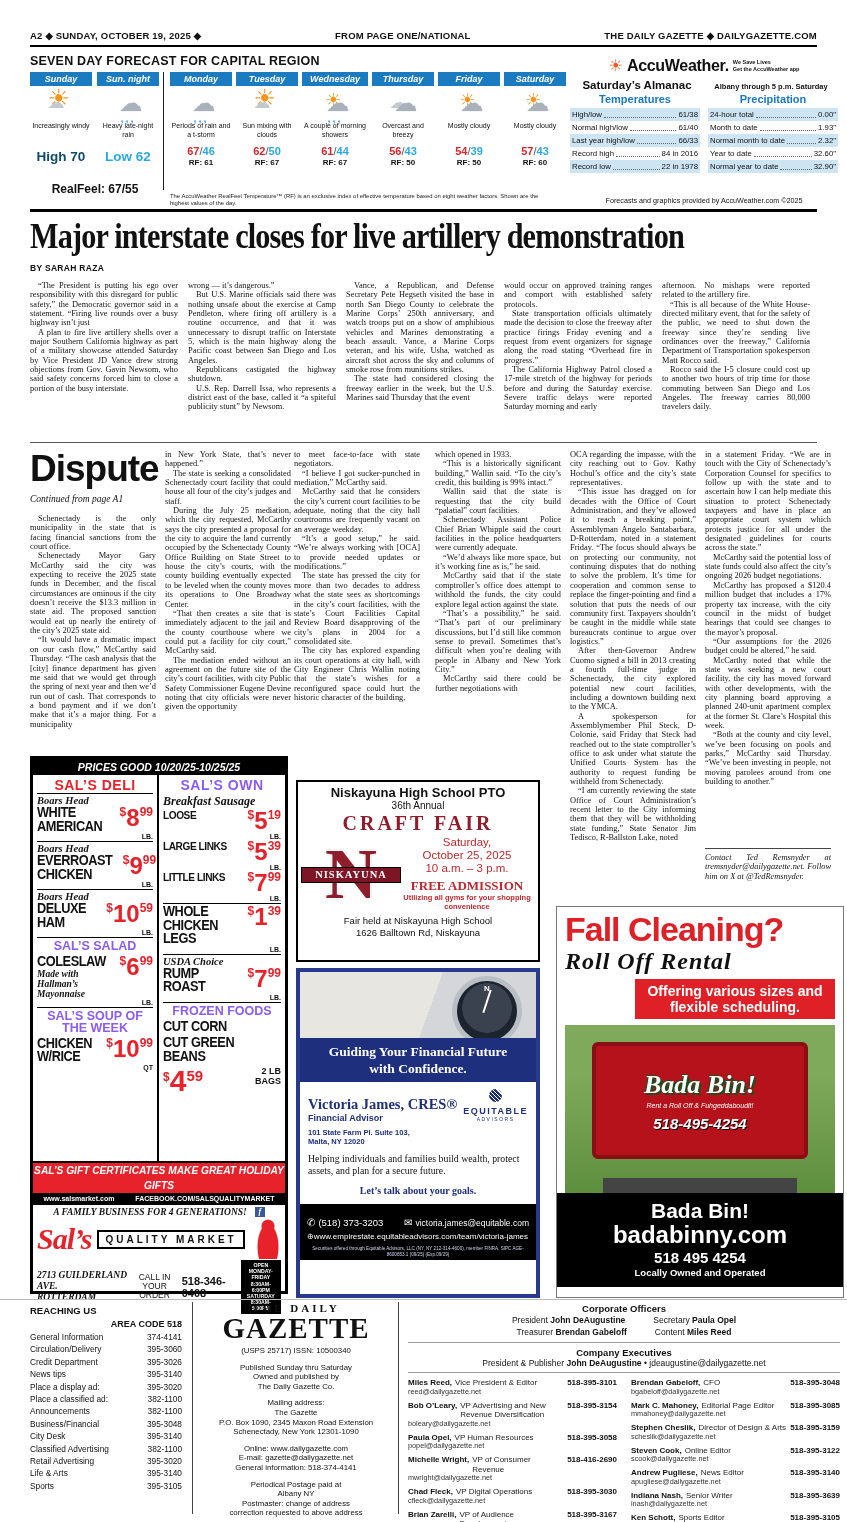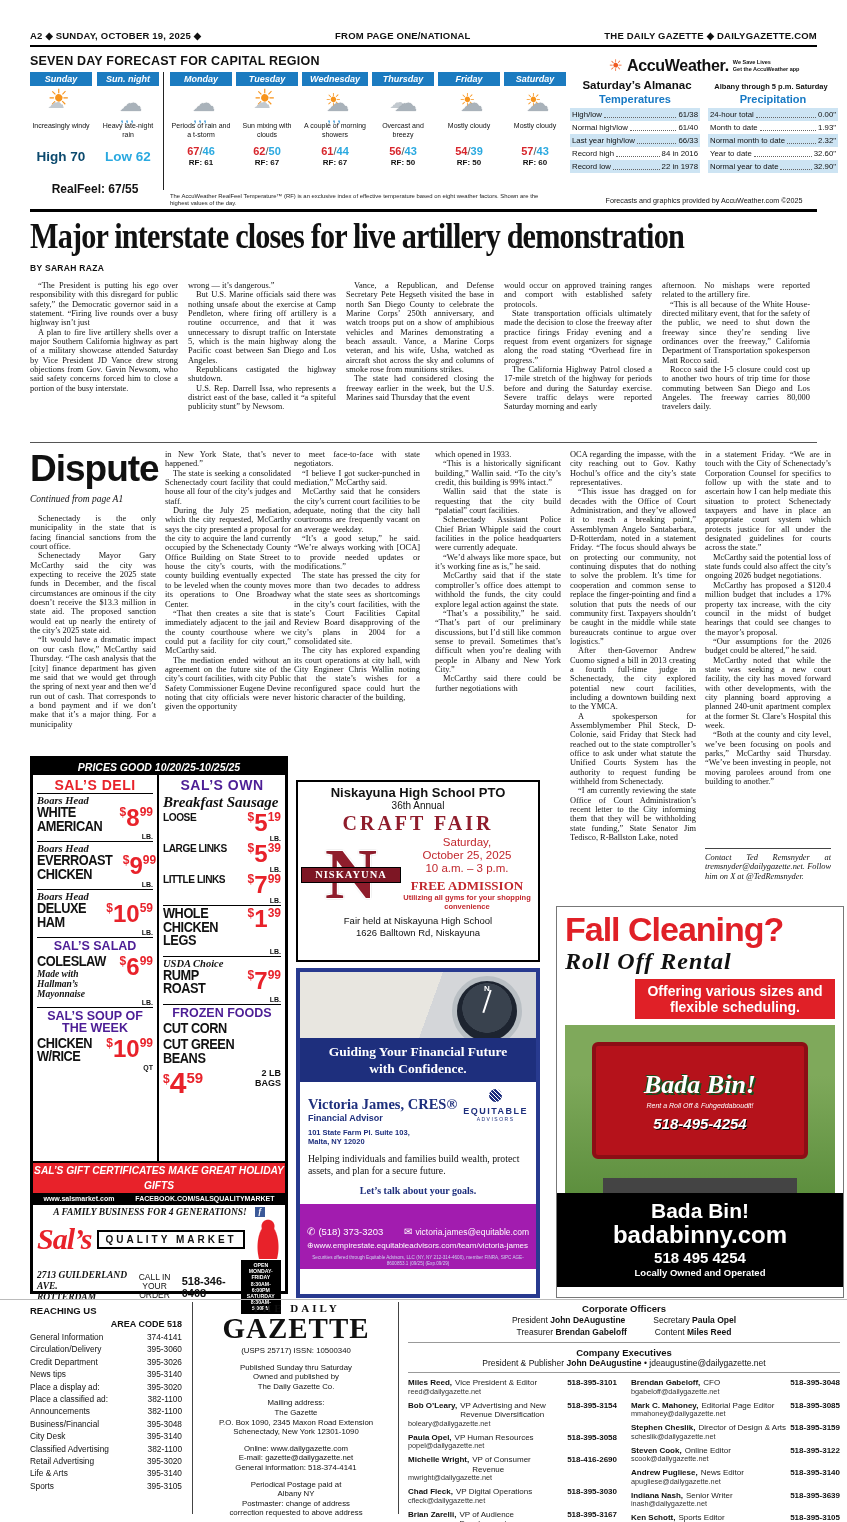--- a/index.html
+++ b/index.html
@@ -63,21 +63,21 @@
 .dnote p{text-indent:0}
 
 .ad{position:absolute;background:#fff}
 
 .sals{left:30px;top:756px;width:258px;height:538px;border:3px solid #000;font-family:"Liberation Sans",sans-serif}
 .sals-banner{background:#000;color:#fff;text-align:center;font-weight:bold;font-style:italic;font-size:10.5px;line-height:16px}
 .sals-cols{display:flex;height:388px;border-bottom:2px solid #000}
 .sals-col{width:50%;padding:2px 4px;overflow:hidden}
 .sals-col.l{border-right:2px solid #000}
 .sals-h{font-weight:bold;font-size:14px;text-align:center;letter-spacing:.5px}
-.red{color:#e8222a}.green{color:#4c1d95}
+.red{color:#e8222a}.green{color:#8b5cf6}
 .si{border-top:1px solid #000;padding:1px 0}
 .si:first-of-type,.si.nt{border-top:none}
 .si-brand{font-family:"Liberation Serif",serif;font-style:italic;font-weight:bold;font-size:10.5px}
 .si-row{display:flex;align-items:flex-start;justify-content:space-between}
 .si-name{font-weight:bold;font-size:14.5px;line-height:13.5px;letter-spacing:-.5px;transform:scaleX(.88);transform-origin:left}
 .si-name.sm{font-size:11.5px;line-height:12px}
 .price{color:#e8222a;font-weight:bold;white-space:nowrap;line-height:1}
 .price .d{font-size:24px}.price .s{font-size:12px;vertical-align:10px}.price .c{font-size:12px;vertical-align:10px}
 .unit{font-size:7px;font-weight:bold;text-align:right}
 .si-sub{font-family:"Liberation Serif",serif;font-style:italic;font-weight:bold;font-size:9.5px;line-height:10px}
@@ -127,21 +127,21 @@
 .eq-name{color:#1e2f7d;font-family:"Liberation Serif",serif;font-weight:bold;font-size:14.5px}
 .eq-title{color:#1e2f7d;font-weight:bold;font-size:9px}
 .eq-logo{position:absolute;right:8px;top:6px;text-align:center;color:#1e2f7d}
 .eq-logo .mark{display:inline-block;width:13px;height:13px;border-radius:50%;
   background:repeating-linear-gradient(45deg,#1e2f7d 0 2px,#fff 2px 3px)}
 .eq-logo .b1{font-size:9px;font-weight:bold;letter-spacing:1.5px}
 .eq-logo .b2{font-size:5px;letter-spacing:1.5px}
 .eq-addr{color:#1e2f7d;font-weight:bold;font-size:7.5px;line-height:9px;margin-top:5px;white-space:pre-line}
 .eq-pitch{font-family:"Liberation Serif",serif;font-size:9.8px;line-height:12px;margin-top:7px}
 .eq-cta{color:#1e2f7d;font-family:"Liberation Serif",serif;font-weight:bold;font-size:10px;text-align:center;margin:8px 0 6px}
-.eq-foot{background:#a21caf;color:#fff;padding:22px 7px 3px}
+.eq-foot{background:#000000;color:#fff;padding:13px 7px 3px}
 .eq-row1{display:flex;justify-content:space-between;align-items:center;font-size:9.5px}
 .eq-row1 .ic{font-size:10px;margin-right:3px}
 .eq-row2{font-size:8px;margin-top:4px}
 .eq-disc{font-size:4.6px;line-height:5.6px;text-align:center;margin-top:5px;color:#cdd4ee}
 
 .bb{left:556px;top:906px;width:288px;height:392px;border:1px solid #777;padding:4px 8px 0}
 .bb-head{color:#e02027;font-weight:bold;font-size:34px;letter-spacing:-1px;line-height:36px}
 .bb-script{font-family:"Liberation Serif",serif;font-style:italic;font-weight:bold;font-size:24px;line-height:28px;letter-spacing:1px}
 .bb-offer{background:#e02027;color:#fff;font-weight:bold;font-size:14px;line-height:16px;text-align:center;
   width:200px;margin:4px 0 6px auto;padding:4px;white-space:pre-line}
@@ -489,21 +489,21 @@
           <div class="si-row">
               <div class="si-name" style="max-width:62px">CHICKEN W/RICE</div>
             <div class="price"><span class="s">$</span><span class="d">10</span><span class="c">99</span></div>
             </div>
           <div class="unit">QT</div>
         </div>
       </div>
       <div class="sals-col">
         <div class="sals-h green">SAL’S OWN</div>
         <div class="si nt">
-          <div class="si-brand" style="font-size:15px">Breakfast Sausage</div>
+          <div class="si-brand" style="font-size:12px">Breakfast Sausage</div>
           <div class="si-row">
               <div class="si-name sm">LOOSE</div>
             <div class="price"><span class="s">$</span><span class="d">5</span><span class="c">19</span></div>
             </div>
           <div class="unit">LB.</div>
           <div class="si-row">
               <div class="si-name sm">LARGE LINKS</div>
             <div class="price"><span class="s">$</span><span class="d">5</span><span class="c">39</span></div>
             </div>
           <div class="unit">LB.</div>

